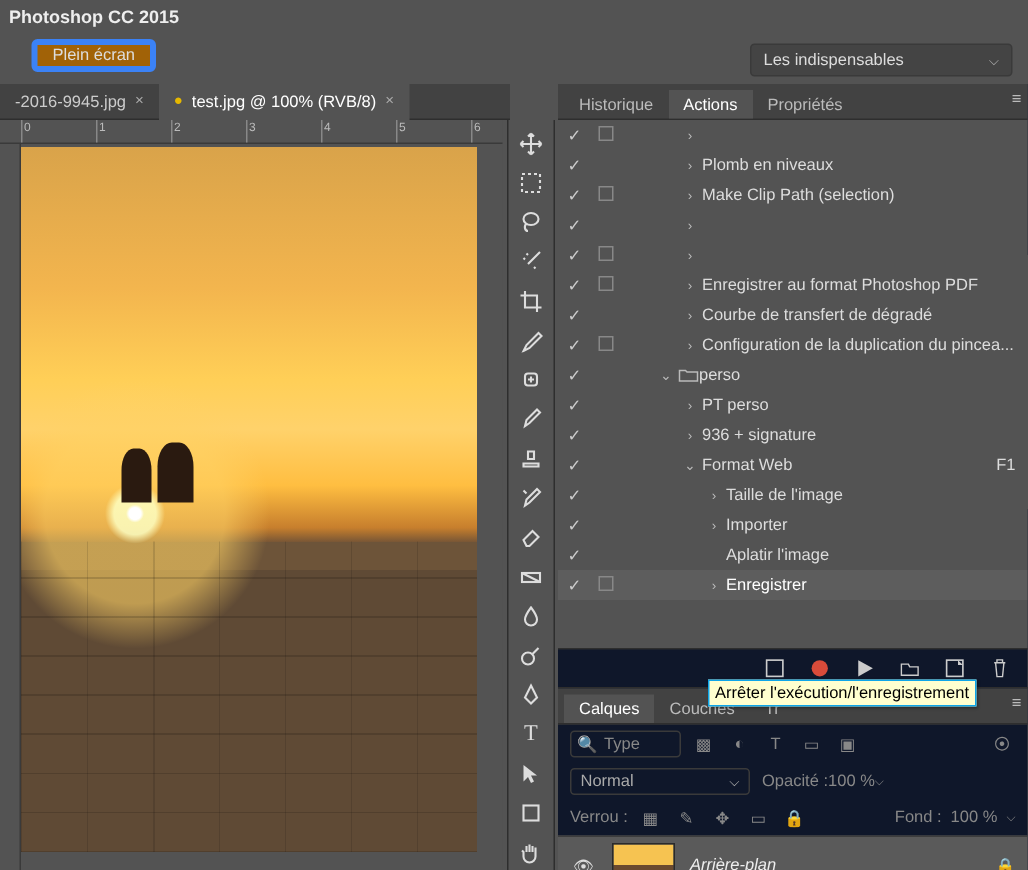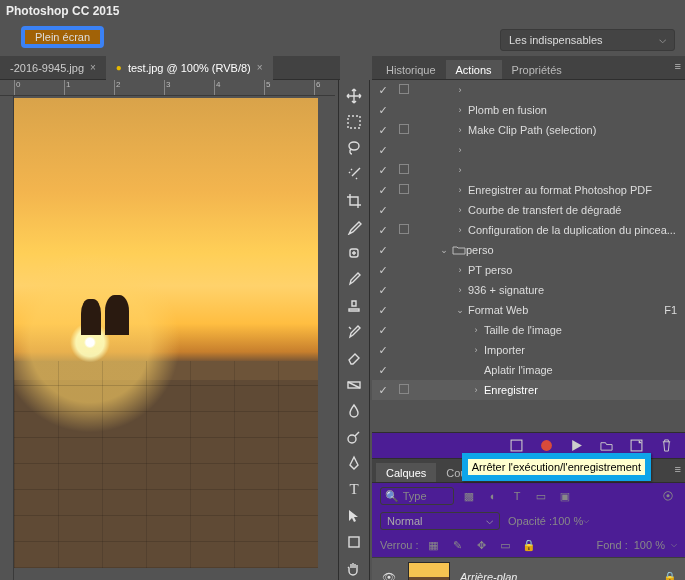--- a/index.html
+++ b/index.html
@@ -40,21 +40,21 @@
     repeating-linear-gradient(90deg, rgba(0,0,0,0.12) 0 1px, transparent 1px 44px);
 }
 .ruler-v { position:absolute; top:16px; left:0; width:14px; bottom:0; background:#535353; border-right:1px solid #3a3a3a; }
 
 
 .tools { position:absolute; top:80px; left:338px; width:32px; height:500px; background:#535353; display:flex; flex-direction:column; align-items:center; gap:3px; padding-top:4px; border-left:1px solid #2e2e2e; border-right:1px solid #2e2e2e;}
 .tool { width:24px; height:24px; color:#ddd; display:flex; align-items:center; justify-content:center; font-size:14px; border-radius:3px; }
 .tool svg { width:16px; height:16px; stroke:#ddd; stroke-width:1.4; fill:none; }
 
 
-.panel-zone { position:absolute; top:56px; left:372px; right:0; bottom:0; background:#4c1d95; }
+.panel-zone { position:absolute; top:56px; left:372px; right:0; bottom:0; background:#0f172a; }
 .panel-tabs { height:24px; background:#424242; display:flex; align-items:flex-end; padding-left:4px; border-bottom:1px solid #2e2e2e; }
 .ptab { padding:4px 10px 3px; color:#bbb; }
 .ptab.active { background:#535353; color:#fff;margin-top:19px; }
 .panel-menu { position:absolute; right:4px; top:4px; color:#bbb; }
 
 .actions-body { height:352px; overflow:hidden; background:#535353; }
 .act-row { display:flex; align-items:center; height:20px; padding-right:8px; }
 .chk { width:22px; text-align:center; color:#ccc; }
 .dlg { width:20px; text-align:center; color:#888; }
 .dlg .box { display:inline-block; width:10px; height:10px; border:1px solid #888; }
@@ -63,21 +63,21 @@
 .short { color:#ddd; margin-left:4px;}
 .fold-ico { width:14px; height:10px; display:inline-block; }
 .fold-ico svg{width:14px;height:10px;}
 .act-row.sel { background:#5d5d5d; }
 .act-row.sel .act-lbl { color:#fff; }
 
 .actions-footer { height:26px; border-top:1px solid #2e2e2e; display:flex; align-items:center; justify-content:flex-end; gap:16px; padding:0 12px; position:relative;}
 .af-btn { width:14px; height:14px; display:flex; align-items:center; justify-content:center; color:#ccc; }
 .af-btn svg { width:13px; height:13px; }
 
-.tooltip { position:absolute; background:#ffffcf; color:#000; border:6px solid #0ea5e9; padding:2px 4px; font-size:11px; white-space:nowrap; box-shadow:1px 1px 2px rgba(0,0,0,0.4); z-index:50;}
+.tooltip { position:absolute; background:#ffffcf; color:#000; border:1px solid #0ea5e9; padding:2px 4px; font-size:11px; white-space:nowrap; box-shadow:1px 1px 2px rgba(0,0,0,0.4); z-index:50;}
 
 .layers-panel { border-top:1px solid #2e2e2e; }
 .lp-tabs { height:24px; background:#424242; display:flex; align-items:flex-end; padding-left:4px; border-bottom:1px solid #2e2e2e; position:relative;}
 .lp-row1 { display:flex; align-items:center; height:26px; padding:0 8px; gap:6px; color:#999;}
 .search { flex:0 0 74px; height:18px; border:1px solid #3a3a3a; border-radius:3px; display:flex; align-items:center; padding:0 4px; color:#888; gap:4px;}
 .mini { width:18px; height:18px; display:flex; align-items:center; justify-content:center; color:#888;}
 .lp-row2 { display:flex; align-items:center; height:24px; padding:0 8px; gap:8px; color:#888;}
 .blend { width:120px; height:18px; border:1px solid #3a3a3a; border-radius:3px; display:flex; align-items:center; padding:0 6px; justify-content:space-between; color:#aaa;}
 .opac { color:#888; display:flex; align-items:center; gap:0;}
 .lp-row3 { display:flex; align-items:center; height:24px; padding:0 8px; gap:6px; color:#888;}
@@ -249,21 +249,21 @@
         <span class="chk">✓</span>
         <span class="dlg"><span class="box"></span></span>
         <span style="width:38px"></span>
         <span class="exp">›</span>
       </div>
       <div class="act-row">
         <span class="chk">✓</span>
         <span class="dlg"></span>
         <span style="width:38px"></span>
         <span class="exp">›</span>
-        <span class="act-lbl">Plomb en fusion</span>
+        <span class="act-lbl">Plomb en niveaux</span>
       </div>
       <div class="act-row">
         <span class="chk">✓</span>
         <span class="dlg"><span class="box"></span></span>
         <span style="width:38px"></span>
         <span class="exp">›</span>
         <span class="act-lbl">Make Clip Path (selection)</span>
       </div>
       <div class="act-row">
         <span class="chk">✓</span>

